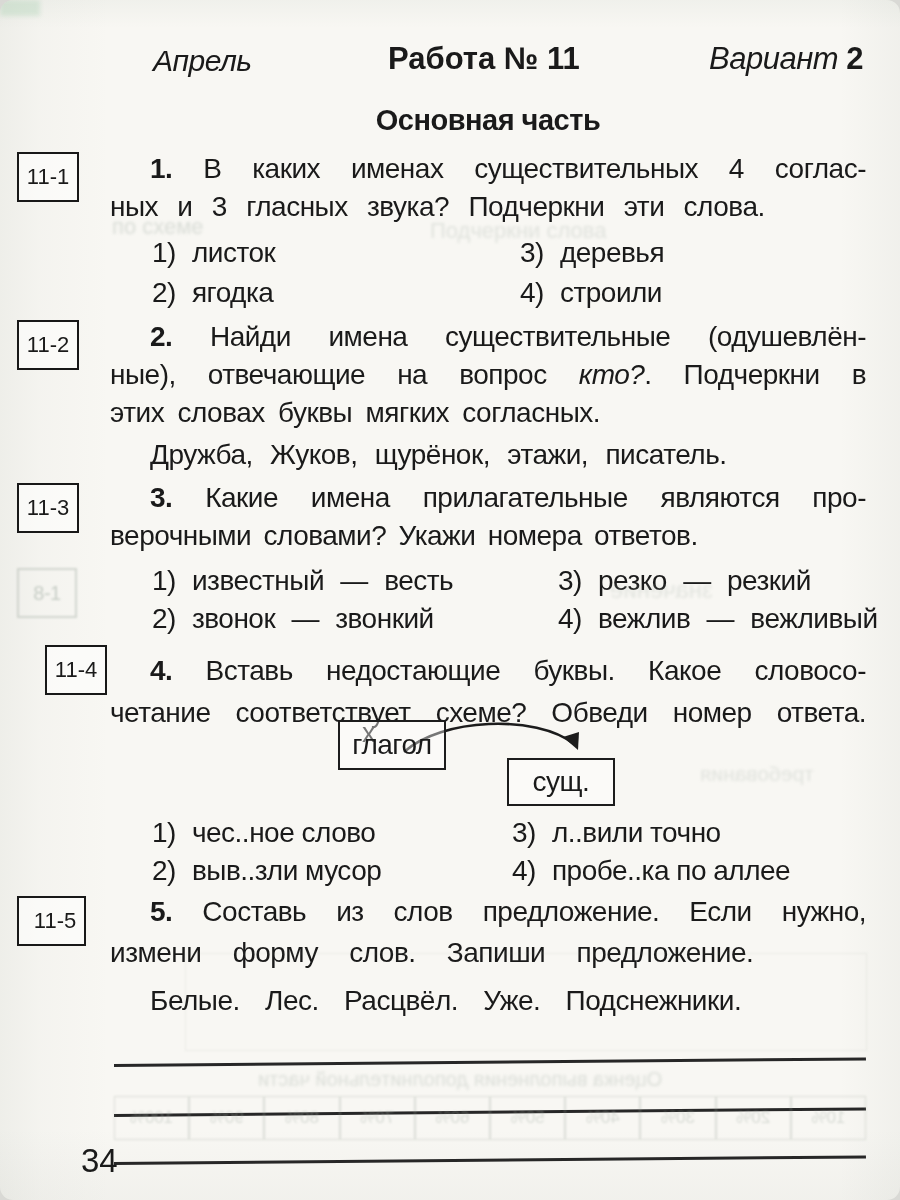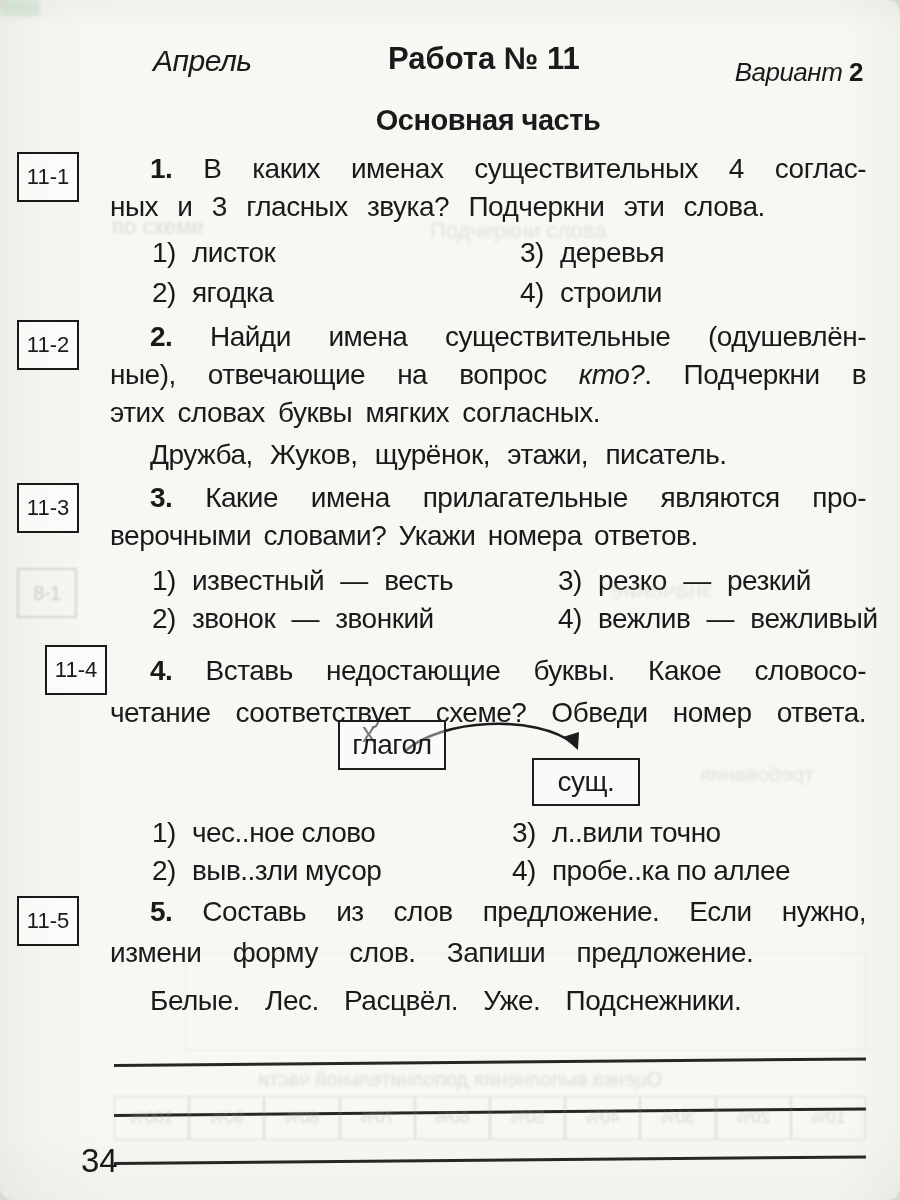--- a/index.html
+++ b/index.html
@@ -31,21 +31,21 @@
   .badge{
     position:absolute;left:17px;width:58px;height:46px;
     border:2.5px solid #181818;background:rgba(255,255,255,0.55);
     display:flex;align-items:center;justify-content:center;
     font-size:22px;letter-spacing:0;
   }
   .opt{position:absolute;display:flex;gap:16px;line-height:34px;white-space:nowrap;}
   .opt3{word-spacing:9px;}
   .hdr-month{position:absolute;left:153px;top:44px;font-size:30px;font-style:italic;}
   .hdr-title{position:absolute;left:388px;top:41px;font-size:31px;font-weight:bold;letter-spacing:0;}
-  .hdr-variant{position:absolute;right:37px;top:57px;font-size:26px;}
+  .hdr-variant{position:absolute;right:37px;top:41px;font-size:31px;}
   .section-title{position:absolute;left:110px;width:756px;top:104px;text-align:center;font-size:29px;font-weight:bold;}
   .scheme-box{
     position:absolute;border:2.5px solid #1c1c1c;background:rgba(255,255,255,0.4);
     display:flex;align-items:center;justify-content:center;font-size:28px;
   }
   .ans-line{
     position:absolute;left:114px;width:752px;height:0;
     border-top:3px solid #272727;
     transform:rotate(-0.5deg);transform-origin:left center;
   }
@@ -140,40 +140,40 @@
   <div class="badge" style="top:645px;margin-left:28px;">11-4</div>
   <div class="para first just" style="top:652px;"><span class="num">4.</span> <span>Вставь недостающие буквы. Какое словосо-</span></div>
   <div class="para just" style="top:694px;">четание соответствует схеме? Обведи номер ответа.</div>
 
   <div class="abs" style="left:362px;top:718px;font-size:27px;">х</div>
   <svg class="abs" style="left:396px;top:708px;" width="192" height="50" viewBox="0 0 192 50">
     <path d="M 8 44 C 45 10, 140 6, 178 36" fill="none" stroke="#1c1c1c" stroke-width="2.6"></path>
     <path d="M 182 42 L 167 29 L 183 24 Z" fill="#1c1c1c"></path>
   </svg>
   <div class="scheme-box" style="left:338px;top:720px;width:104px;height:46px;">глагол</div>
-  <div class="scheme-box" style="left:532px;top:758px;width:104px;height:44px;">сущ.</div>
+  <div class="scheme-box" style="left:507px;top:758px;width:104px;height:44px;">сущ.</div>
 
   <div class="opt" style="left:152px;top:816px;">
       <span>1)</span>
       <span>чес..ное слово</span>
     </div>
   <div class="opt" style="left:512px;top:816px;">
       <span>3)</span>
       <span>л..вили точно</span>
     </div>
   <div class="opt" style="left:152px;top:854px;">
       <span>2)</span>
       <span>выв..зли мусор</span>
     </div>
   <div class="opt" style="left:512px;top:854px;">
       <span>4)</span>
       <span>пробе..ка по аллее</span>
     </div>
 
-  <div class="badge" style="top:896px;">11-5</div>
+  <div class="badge" style="top:896px;padding-left:7px;">11-5</div>
   <div class="para first just" style="top:893px;"><span class="num">5.</span> <span>Составь из слов предложение. Если нужно,</span></div>
   <div class="para" style="top:934px;word-spacing:24px;">измени форму слов. Запиши предложение.</div>
   <div class="para first" style="top:982px;word-spacing:18px;">Белые. Лес. Расцвёл. Уже. Подснежники.</div>
 
   <div class="ans-line" style="top:1064px;"></div>
   <div class="ans-line" style="top:1114px;"></div>
   <div class="ans-line" style="top:1162px;"></div>
 
   <div class="pagenum">34</div>
 

